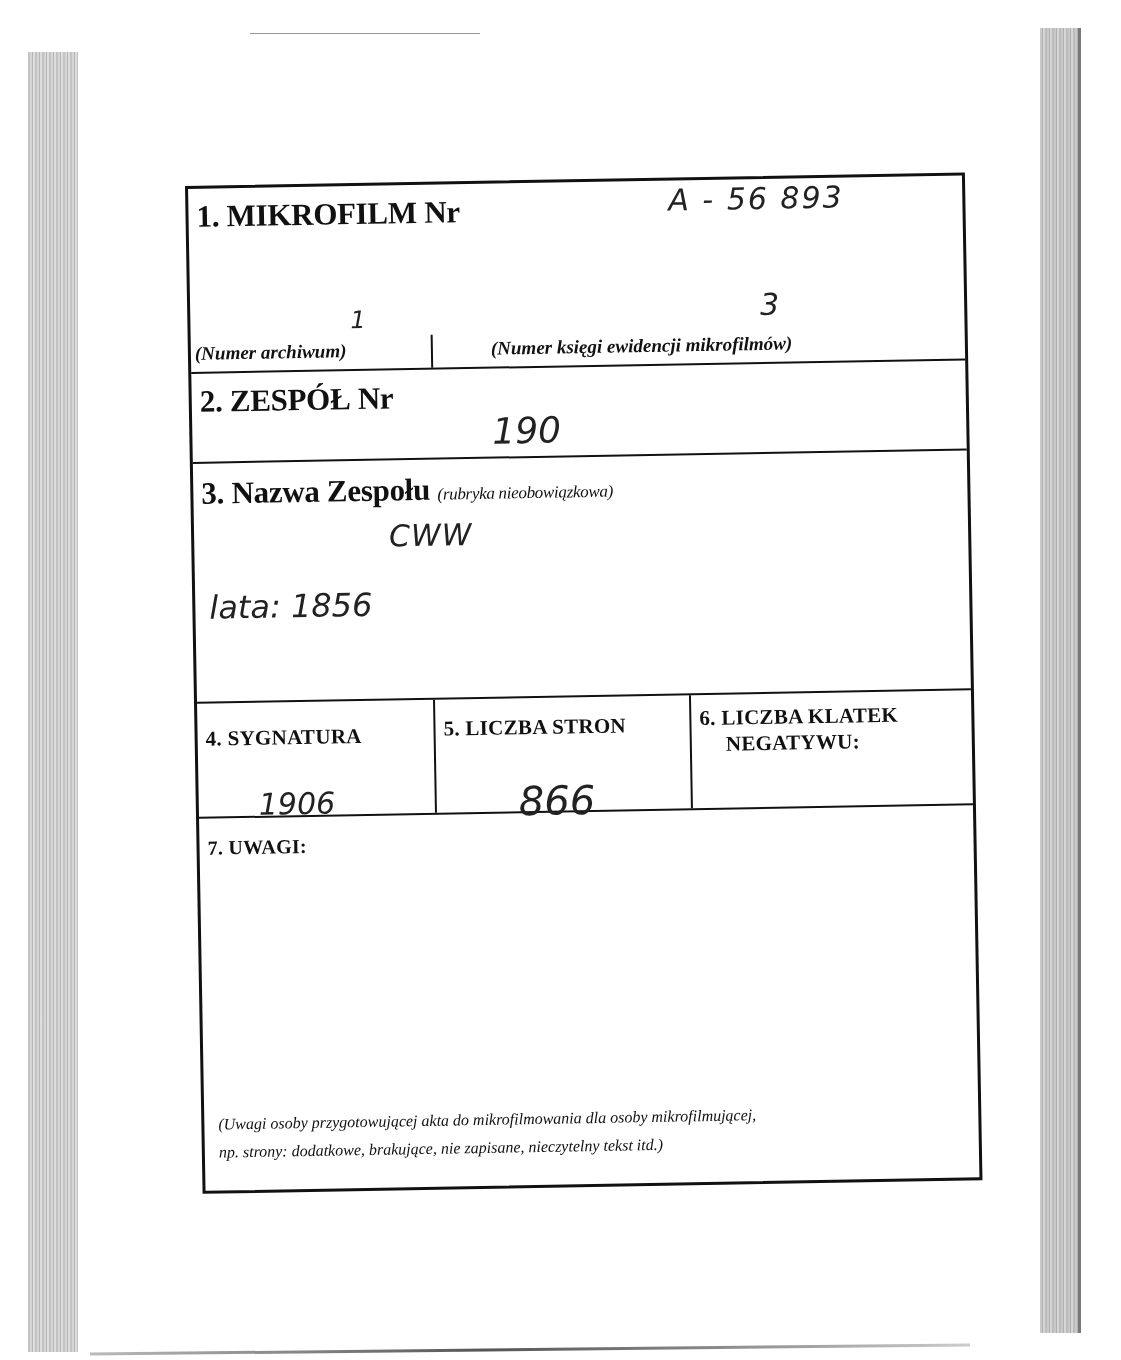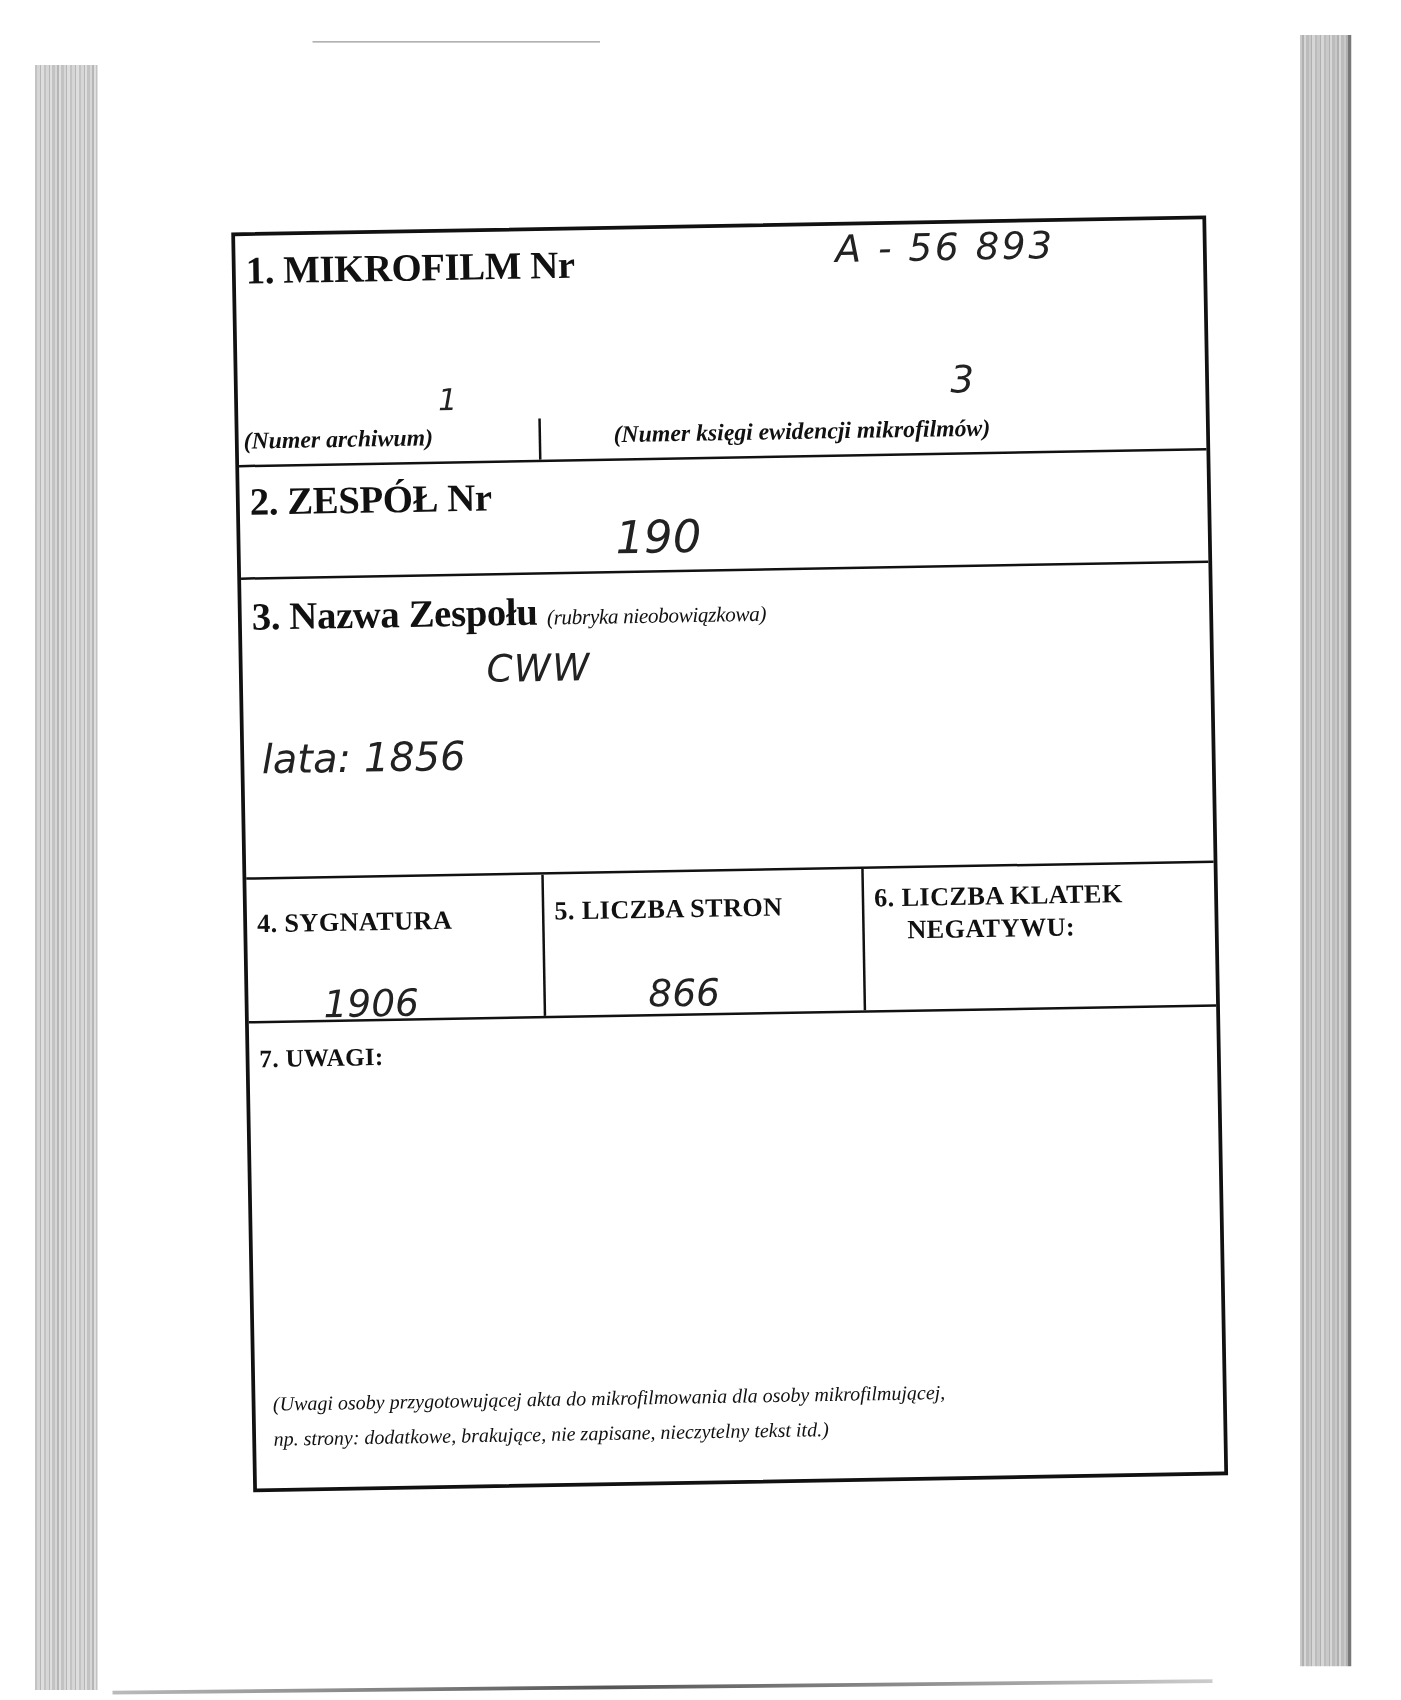--- a/index.html
+++ b/index.html
@@ -70,21 +70,21 @@
     </div>
     <div class="hand" style="left:195px; top:58px; font-size:30px; letter-spacing:1px;">CWW</div>
     <div class="hand" style="left:14px; top:125px; font-size:32px;">lata: 1856</div>
   </div>
 
   <div class="row r4">
     <div class="cellhead" style="left:8px; top:22px;">4. SYGNATURA</div>
     <div class="hand" style="left:60px; top:84px; font-size:30px;">1906</div>
     <div class="vdiv" style="left:236px;"></div>
     <div class="cellhead" style="left:246px; top:16px;">5. LICZBA  STRON</div>
-    <div class="hand" style="left:320px; top:80px; font-size:30px;">866</div>
+    <div class="hand" style="left:320px; top:80px; font-size:40px;">866</div>
     <div class="vdiv" style="left:492px;"></div>
     <div class="cellhead" style="left:502px; top:10px;">
       <div>6. LICZBA  KLATEK</div>
       <div style="padding-left:26px;">NEGATYWU:</div>
     </div>
   </div>
 
   <div class="row r5">
     <div class="cellhead" style="left:8px; top:16px; font-size:20px;">7. UWAGI:</div>
     <div class="small-note" style="top:292px;">

